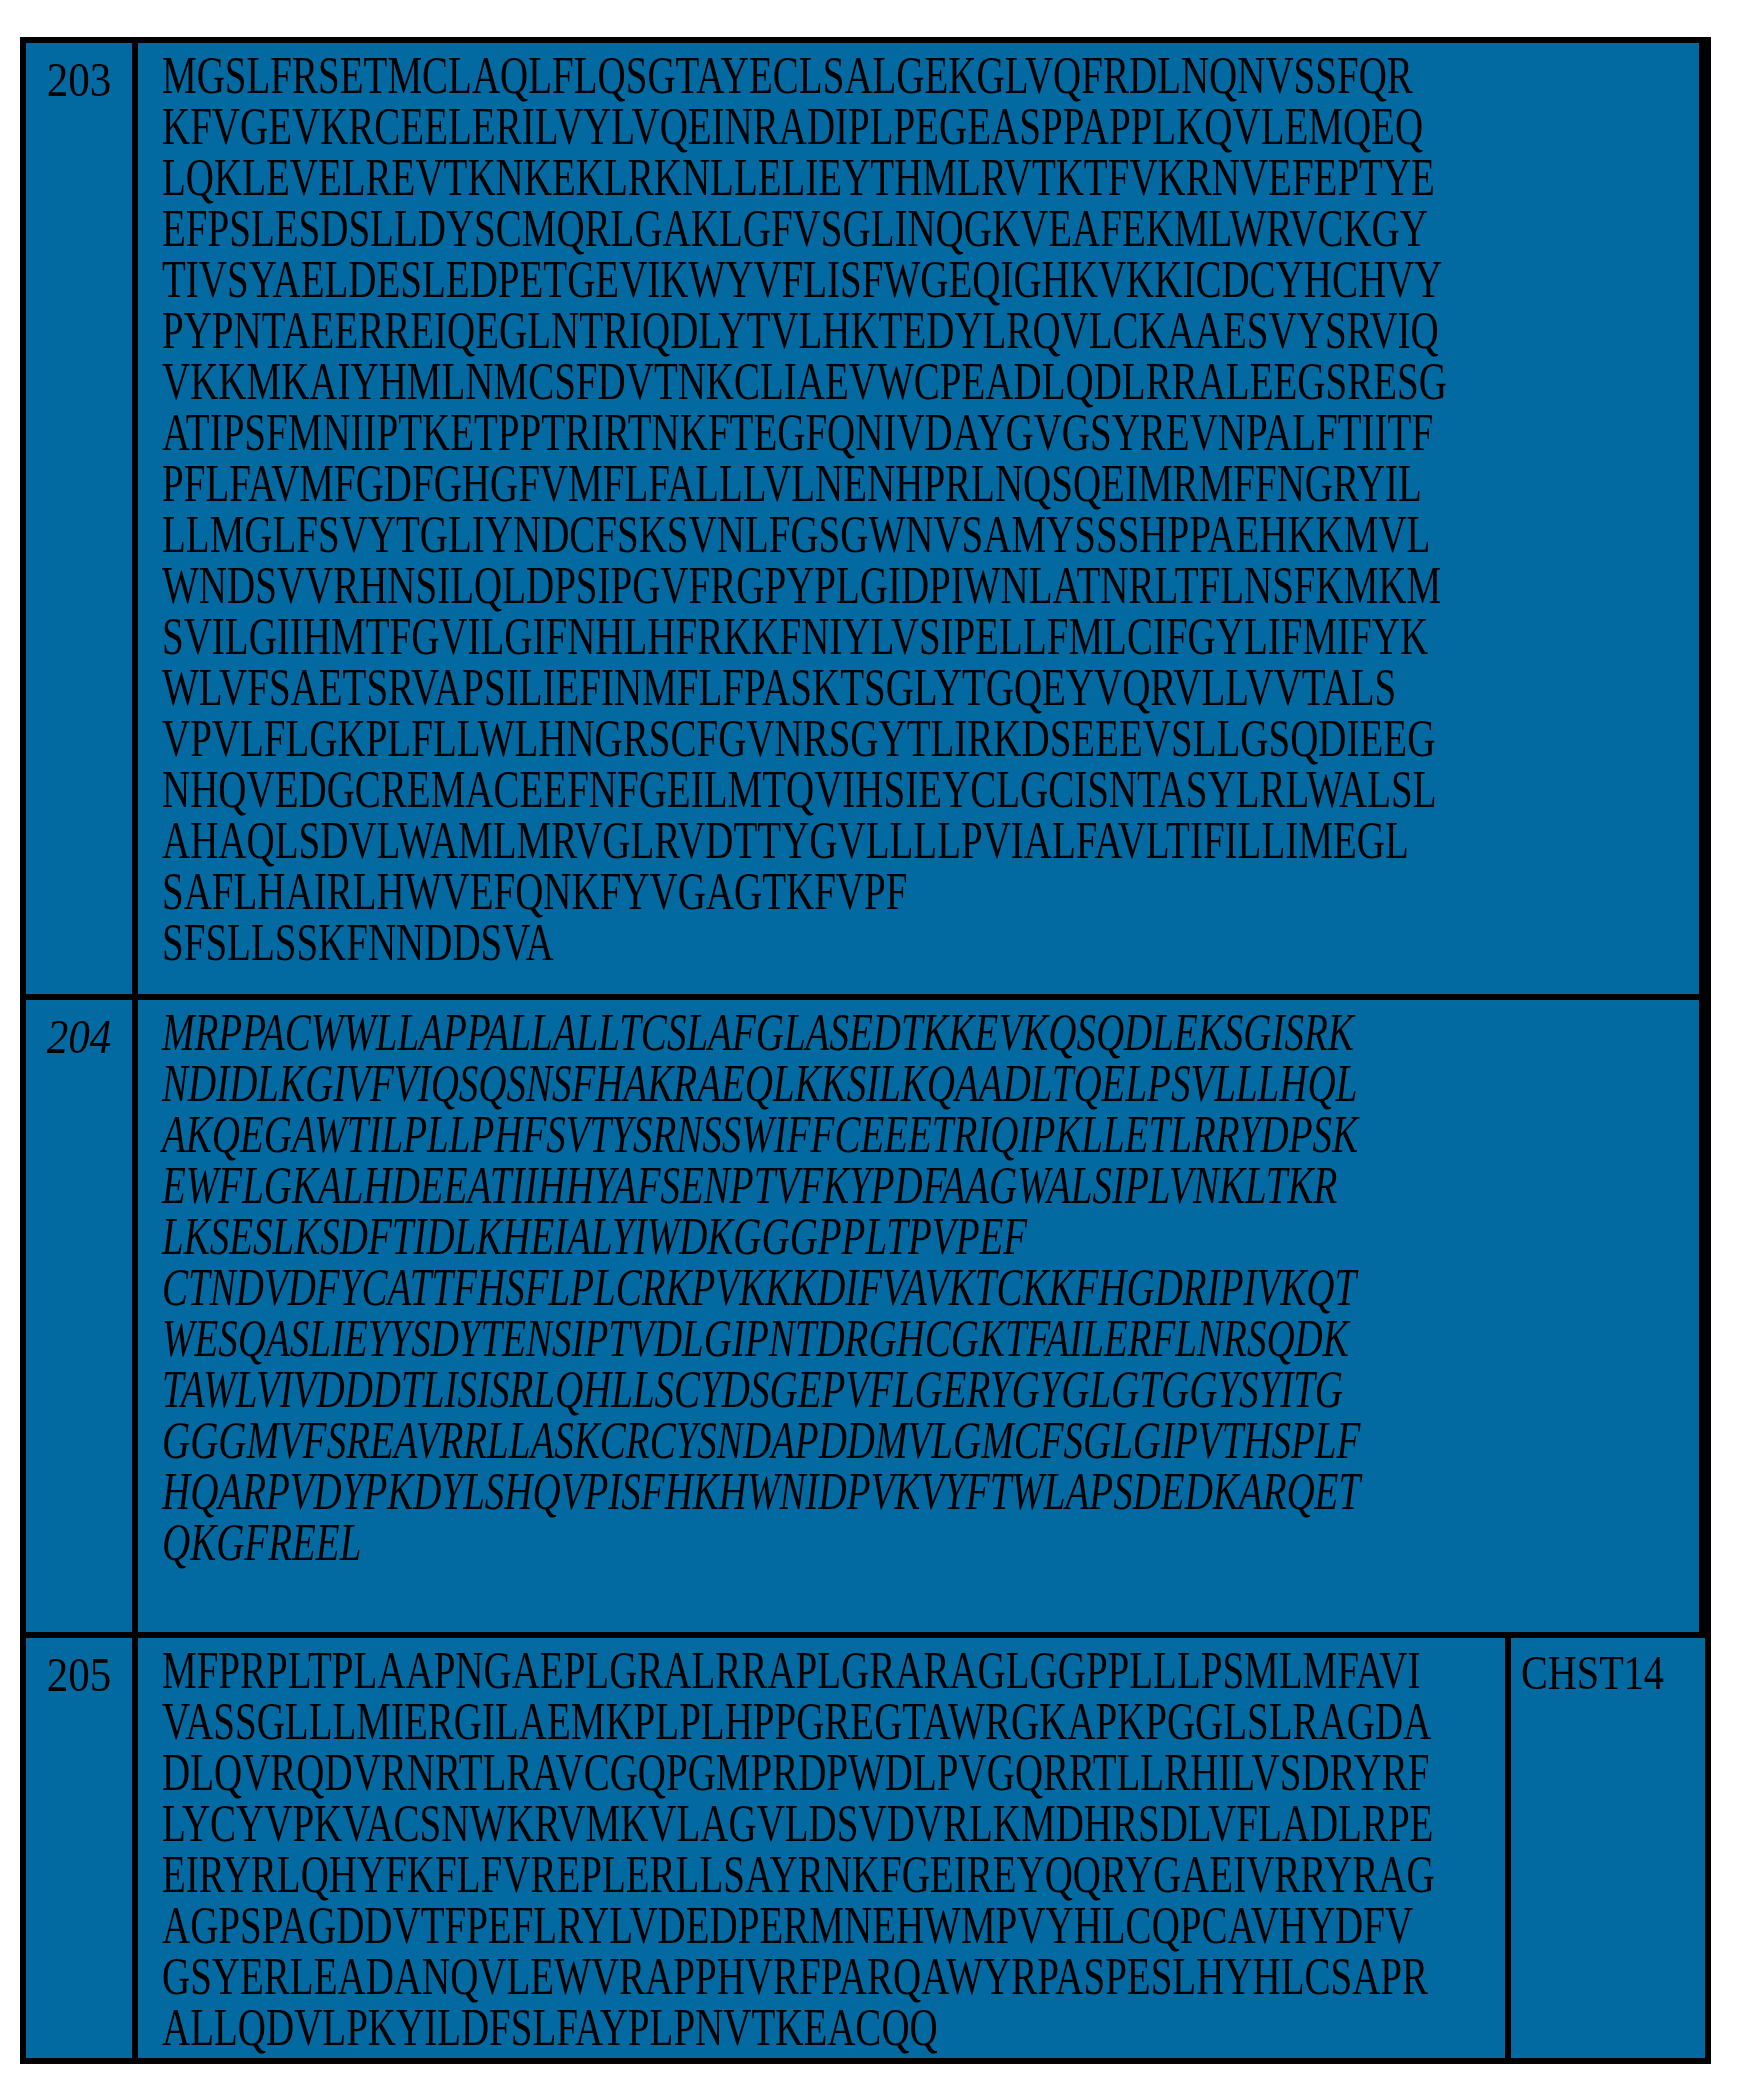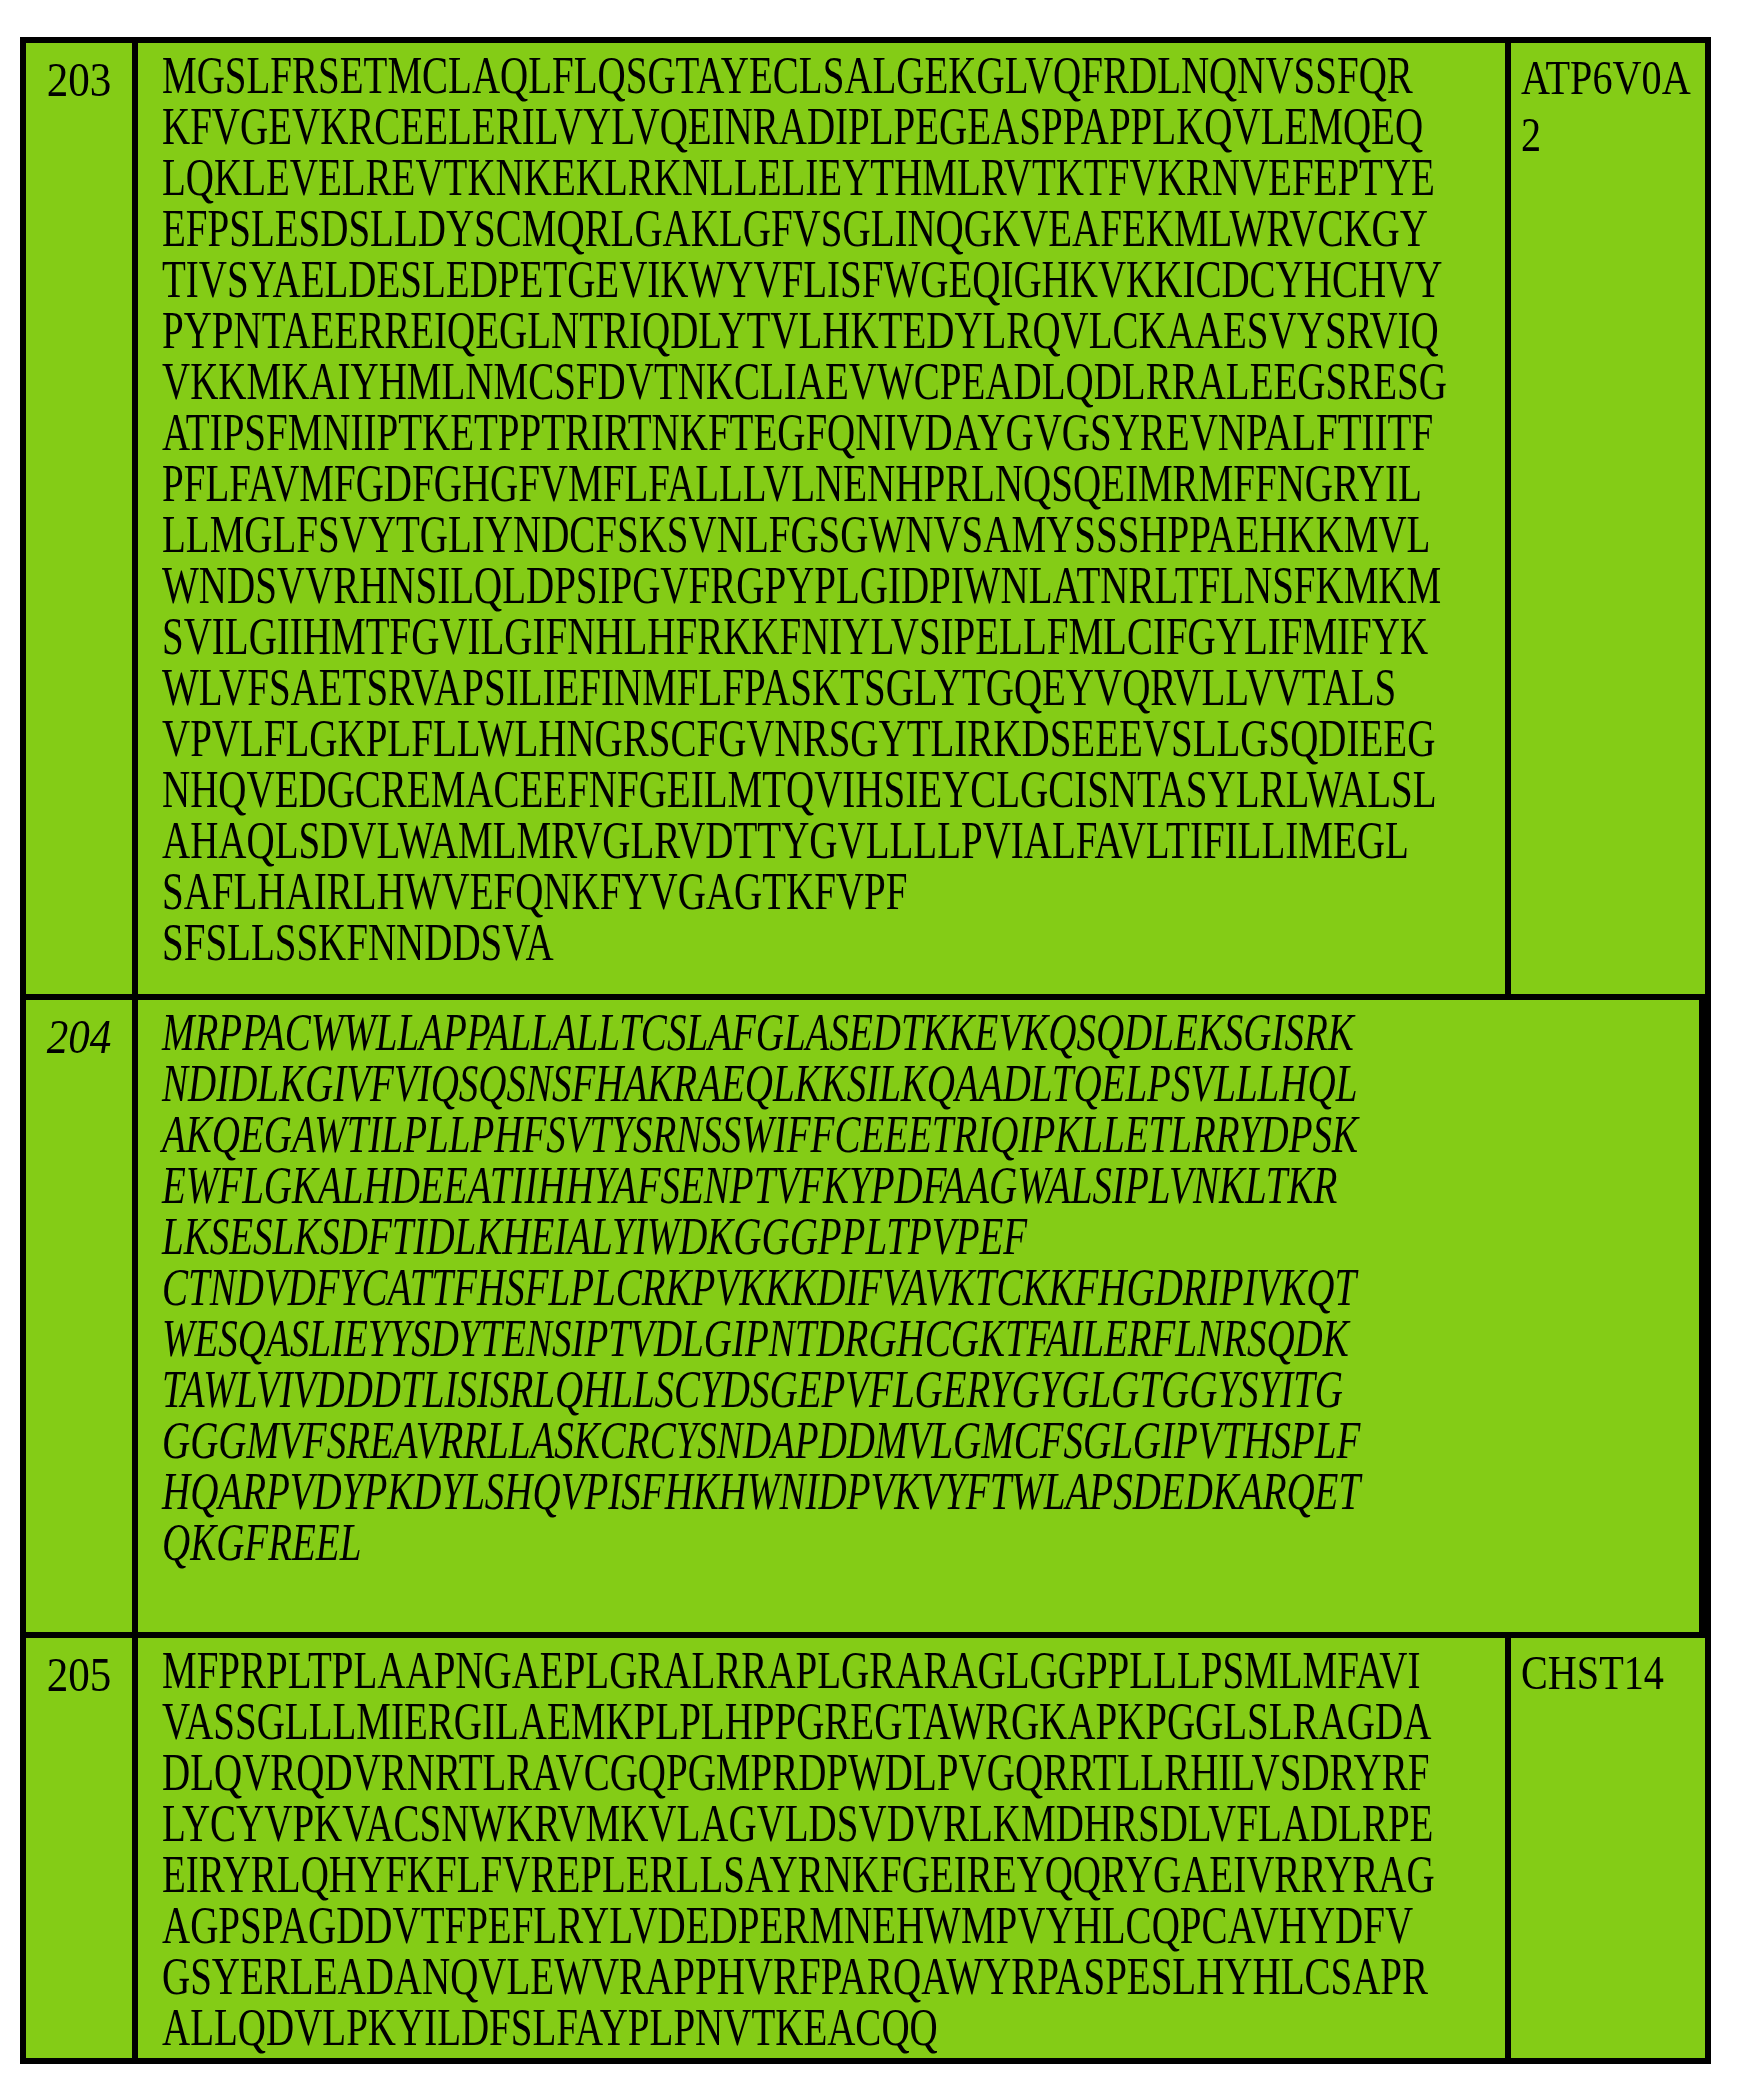--- a/index.html
+++ b/index.html
@@ -19,21 +19,21 @@
   .seq-table {
     position: absolute;
     left: 20.4px;
     top: 37px;
     width: 1691px;
     height: 2027px;
     border: 6.8px solid #000000;
     box-sizing: border-box;
     display: flex;
     flex-direction: column;
-    background: #84cc16;
+    background: #0369a1;
   }
   .row {
     display: flex;
     box-sizing: border-box;
     border-bottom: 6.8px solid #000000;
     overflow: hidden;
   }
   .row:nth-child(1) { height: 957px; }
   .row:nth-child(2) { height: 638px; font-style: italic; }
   .row:nth-child(3) { height: 419px; border-bottom: none; flex: 1; }
@@ -105,24 +105,20 @@
           <div class="seq-line">LLMGLFSVYTGLIYNDCFSKSVNLFGSGWNVSAMYSSSHPPAEHKKMVL</div>
           <div class="seq-line">WNDSVVRHNSILQLDPSIPGVFRGPYPLGIDPIWNLATNRLTFLNSFKMKM</div>
           <div class="seq-line">SVILGIIHMTFGVILGIFNHLHFRKKFNIYLVSIPELLFMLCIFGYLIFMIFYK</div>
           <div class="seq-line">WLVFSAETSRVAPSILIEFINMFLFPASKTSGLYTGQEYVQRVLLVVTALS</div>
           <div class="seq-line">VPVLFLGKPLFLLWLHNGRSCFGVNRSGYTLIRKDSEEEVSLLGSQDIEEG</div>
           <div class="seq-line">NHQVEDGCREMACEEFNFGEILMTQVIHSIEYCLGCISNTASYLRLWALSL</div>
           <div class="seq-line">AHAQLSDVLWAMLMRVGLRVDTTYGVLLLLPVIALFAVLTIFILLIMEGL</div>
           <div class="seq-line">SAFLHAIRLHWVEFQNKFYVGAGTKFVPF</div>
           <div class="seq-line">SFSLLSSKFNNDDSVA</div>
         </div>
-    <div class="cell cell-gene">
-          <div class="gene-line">ATP6V0A</div>
-          <div class="gene-line">2</div>
-        </div>
   </div>
 
   <div class="row">
     <div class="cell cell-id">
       <div class="row-number">204</div>
     </div>
     <div class="cell cell-seq">
           <div class="seq-line">MRPPACWWLLAPPALLALLTCSLAFGLASEDTKKEVKQSQDLEKSGISRK</div>
           <div class="seq-line">NDIDLKGIVFVIQSQSNSFHAKRAEQLKKSILKQAADLTQELPSVLLLHQL</div>
           <div class="seq-line">AKQEGAWTILPLLPHFSVTYSRNSSWIFFCEEETRIQIPKLLETLRRYDPSK</div>

